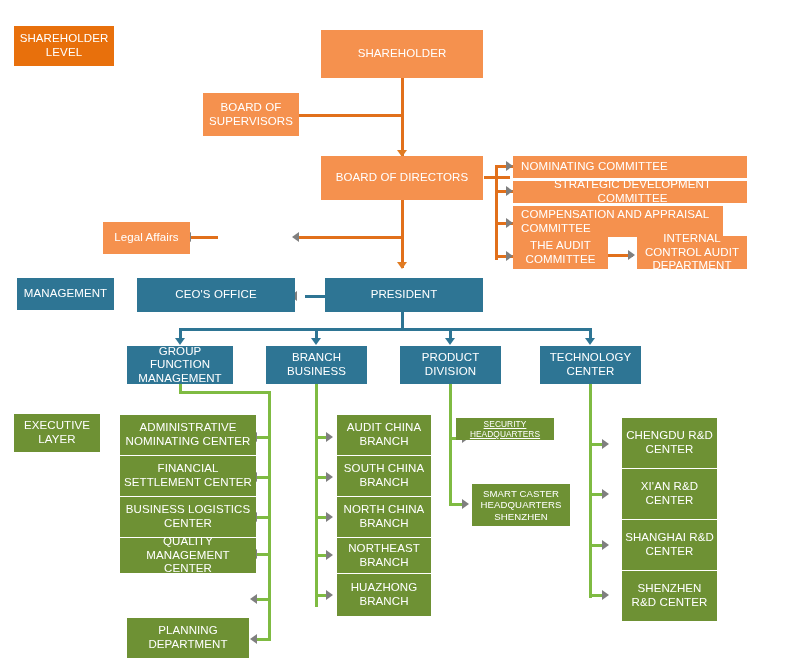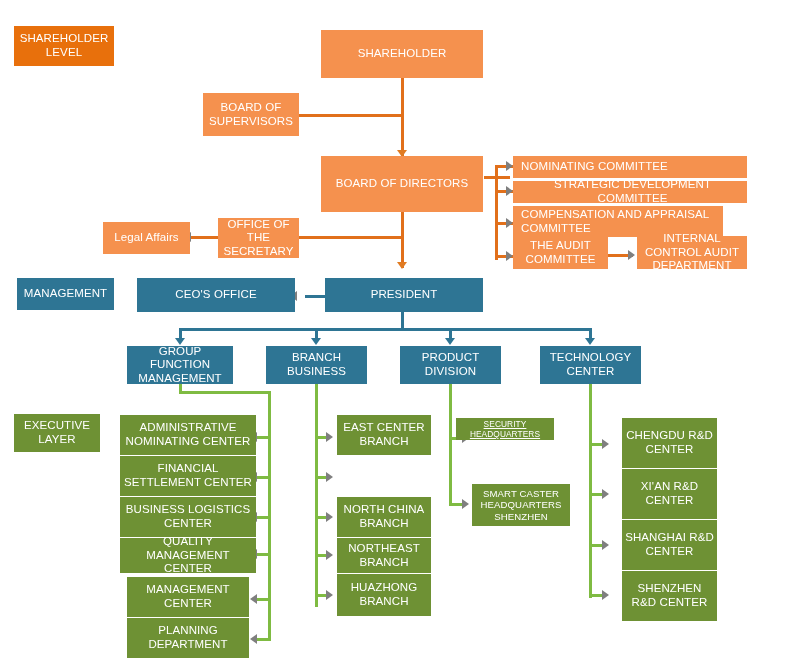--- a/index.html
+++ b/index.html
@@ -165,46 +165,45 @@
   <div class="ah ah-r" style="left:602px; top:489px;"></div>
   <div class="ah ah-r" style="left:602px; top:540px;"></div>
   <div class="ah ah-r" style="left:602px; top:590px;"></div>
 
   <div class="node lvl-orange" style="left:14px; top:26px; width:100px; height:40px;">SHAREHOLDER LEVEL</div>
   <div class="node lvl-blue" style="left:17px; top:278px; width:97px; height:32px;text-align:center;">MANAGEMENT</div>
   <div class="node lvl-green" style="left:14px; top:414px; width:86px; height:38px;">EXECUTIVE LAYER</div>
 
   <div class="node n-orange" style="left:321px; top:30px; width:162px; height:48px;">SHAREHOLDER</div>
   <div class="node n-orange" style="left:203px; top:93px; width:96px; height:43px;">BOARD OF SUPERVISORS</div>
-  <div class="node n-orange" style="left:321px; top:156px; width:162px; height:56px;">BOARD OF DIRECTORS</div>
+  <div class="node n-orange" style="left:321px; top:156px; width:162px; height:44px;">BOARD OF DIRECTORS</div>
   <div class="node n-orange" style="left:103px; top:222px; width:87px; height:32px;">Legal Affairs</div>
-  <div class="node n-orange" style="left:218px; top:218px; width:81px; height:40px;">OFFICE OF THE SECRETARY</div>
 
   <div class="node n-orange" style="left:513px; top:156px; width:234px; height:22px; justify-content:flex-start; padding-left:8px;">NOMINATING COMMITTEE</div>
   <div class="node n-orange" style="left:513px; top:181px; width:234px; height:22px; justify-content:flex-start; padding-left:8px;">STRATEGIC DEVELOPMENT COMMITTEE</div>
   <div class="node n-orange" style="left:513px; top:206px; width:210px; height:31px; justify-content:flex-start; padding-left:8px; text-align:left;">COMPENSATION AND APPRAISAL COMMITTEE</div>
   <div class="node n-orange" style="left:513px; top:236px; width:95px; height:33px;">THE AUDIT COMMITTEE</div>
   <div class="node n-blue" style="left:137px; top:278px; width:158px; height:34px;">CEO'S OFFICE</div>
 
   <div class="node n-orange" style="left:637px; top:236px; width:110px; height:33px;">INTERNAL CONTROL AUDIT DEPARTMENT</div>
   <div class="node n-blue" style="left:325px; top:278px; width:158px; height:34px;">PRESIDENT</div>
 
   <div class="node n-blue" style="left:127px; top:346px; width:106px; height:38px;">GROUP FUNCTION MANAGEMENT</div>
   <div class="node n-blue" style="left:266px; top:346px; width:101px; height:38px;">BRANCH BUSINESS</div>
   <div class="node n-blue" style="left:400px; top:346px; width:101px; height:38px;">PRODUCT DIVISION</div>
   <div class="node n-blue" style="left:540px; top:346px; width:101px; height:38px;">TECHNOLOGY CENTER</div>
 
   <div class="node n-green" style="left:120px; top:415px; width:136px; height:40px;">ADMINISTRATIVE NOMINATING CENTER</div>
   <div class="node n-green" style="left:120px; top:456px; width:136px; height:40px;">FINANCIAL SETTLEMENT CENTER</div>
   <div class="node n-green" style="left:120px; top:497px; width:136px; height:40px;">BUSINESS LOGISTICS CENTER</div>
   <div class="node n-green" style="left:120px; top:538px; width:136px; height:35px;">QUALITY MANAGEMENT CENTER</div>
-  <div class="node n-green" style="left:127px; top:577px; width:122px; height:40px;">MANAGEMENT CENTER</div>
   <div class="node n-green" style="left:127px; top:618px; width:122px; height:40px;">PLANNING DEPARTMENT</div>
 
-  <div class="node n-green" style="left:337px; top:415px; width:94px; height:40px;">EAST CENTER BRANCH</div>
+  <div class="node n-green" style="left:337px; top:415px; width:94px; height:40px;">AUDIT CHINA BRANCH</div>
+  <div class="node n-green" style="left:337px; top:456px; width:94px; height:40px;">SOUTH CHINA BRANCH</div>
   <div class="node n-green" style="left:337px; top:497px; width:94px; height:40px;">NORTH CHINA BRANCH</div>
   <div class="node n-green" style="left:337px; top:538px; width:94px; height:35px;">NORTHEAST BRANCH</div>
   <div class="node n-green" style="left:337px; top:574px; width:94px; height:42px;">HUAZHONG BRANCH</div>
 
   <div class="node n-green fs-small" style="left:456px; top:418px; width:98px; height:22px;text-decoration:underline;">INFORMATION SECURITY HEADQUARTERS BEIJING</div>
   <div class="node n-green fs-tiny" style="left:472px; top:484px; width:98px; height:42px;">SMART CASTER HEADQUARTERS SHENZHEN</div>
 
   <div class="node n-green" style="left:622px; top:418px; width:95px; height:50px;">CHENGDU R&amp;D CENTER</div>
   <div class="node n-green" style="left:622px; top:469px; width:95px; height:50px;">XI'AN R&amp;D CENTER</div>
   <div class="node n-green" style="left:622px; top:520px; width:95px; height:50px;">SHANGHAI R&amp;D CENTER</div>

